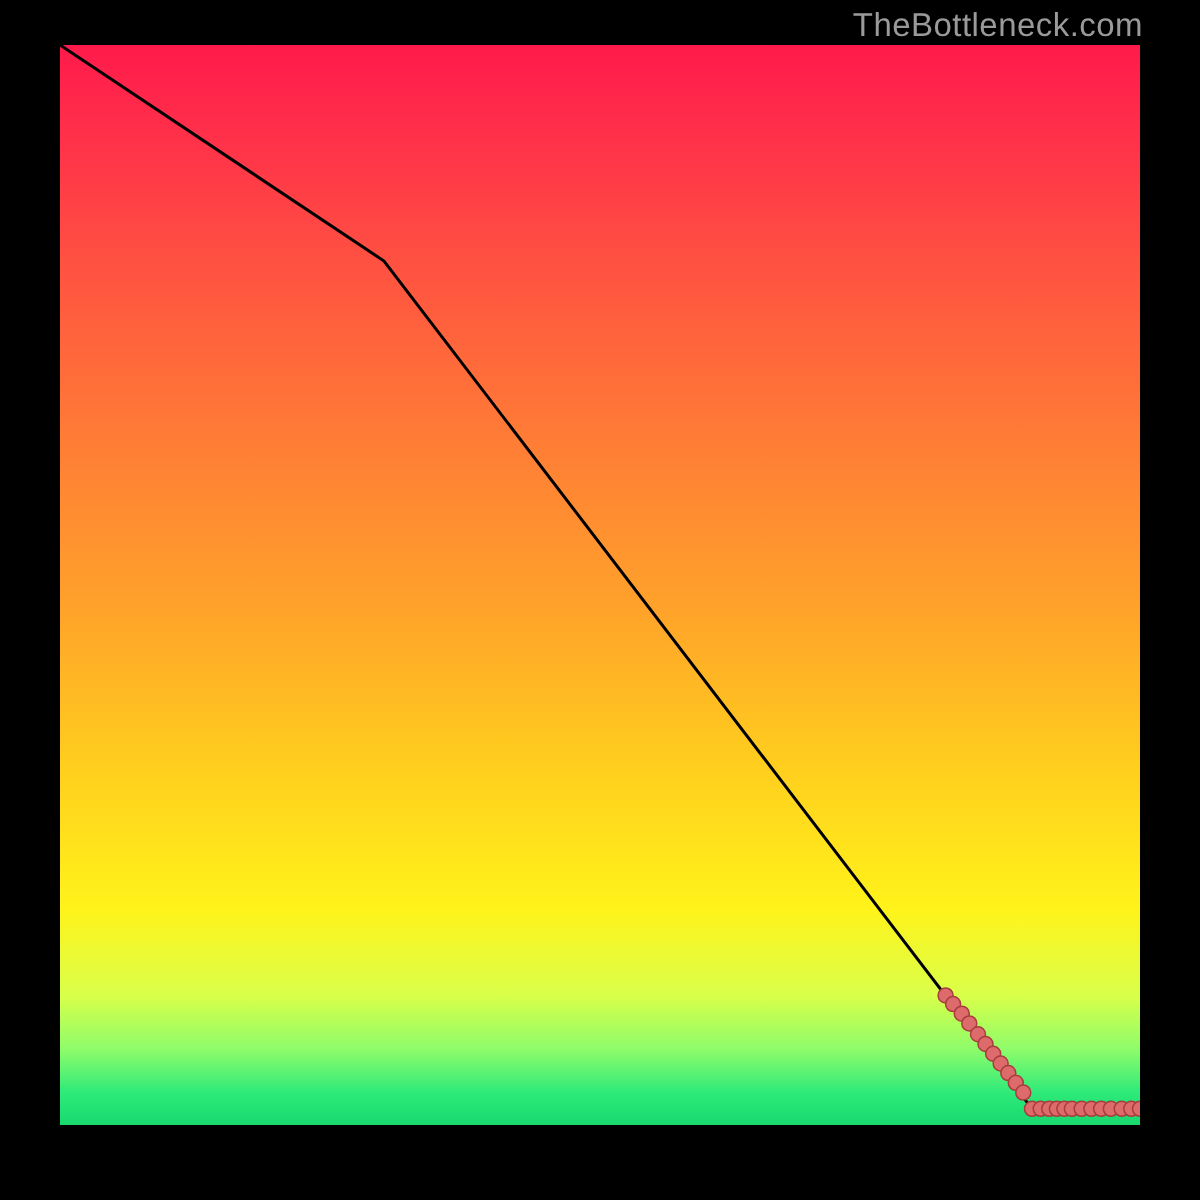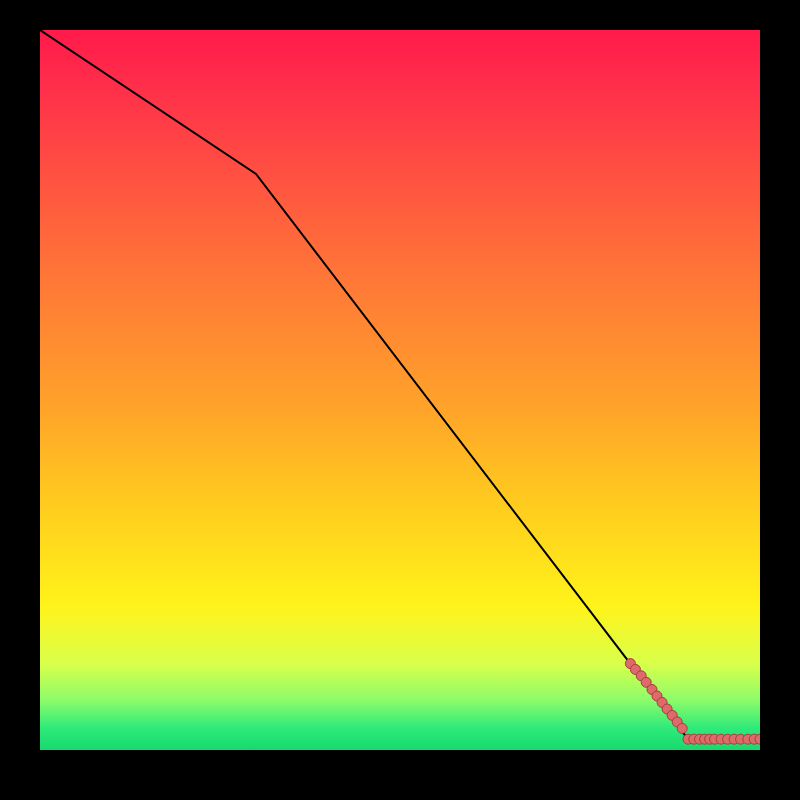--- a/index.html
+++ b/index.html
@@ -54,20 +54,21 @@
     font-size: 22px;
     letter-spacing: 0.3px;
     user-select: none;
   }
 </style>
 </head>
 <body>
 
 <div class="stage">
 
+  <div class="watermark">TheBottleneck.com</div>
 
   <div class="plot">
     <svg class="svg-overlay" viewBox="0 0 720 720">
       <path id="curve" fill="none" stroke="#000000" stroke-width="2" d="M0.0 0.0 L216.0 144.0 L648.0 709.2 L720.0 709.2"></path>
       <g id="dots">
           <circle cx="590.4" cy="633.6" r="5" fill="#dd6b6b" stroke="#a83d3d" stroke-width="1"></circle>
           <circle cx="595.4" cy="639.4" r="5" fill="#dd6b6b" stroke="#a83d3d" stroke-width="1"></circle>
           <circle cx="601.2" cy="645.8" r="5" fill="#dd6b6b" stroke="#a83d3d" stroke-width="1"></circle>
           <circle cx="606.2" cy="652.3" r="5" fill="#dd6b6b" stroke="#a83d3d" stroke-width="1"></circle>
           <circle cx="612.0" cy="659.5" r="5" fill="#dd6b6b" stroke="#a83d3d" stroke-width="1"></circle>

